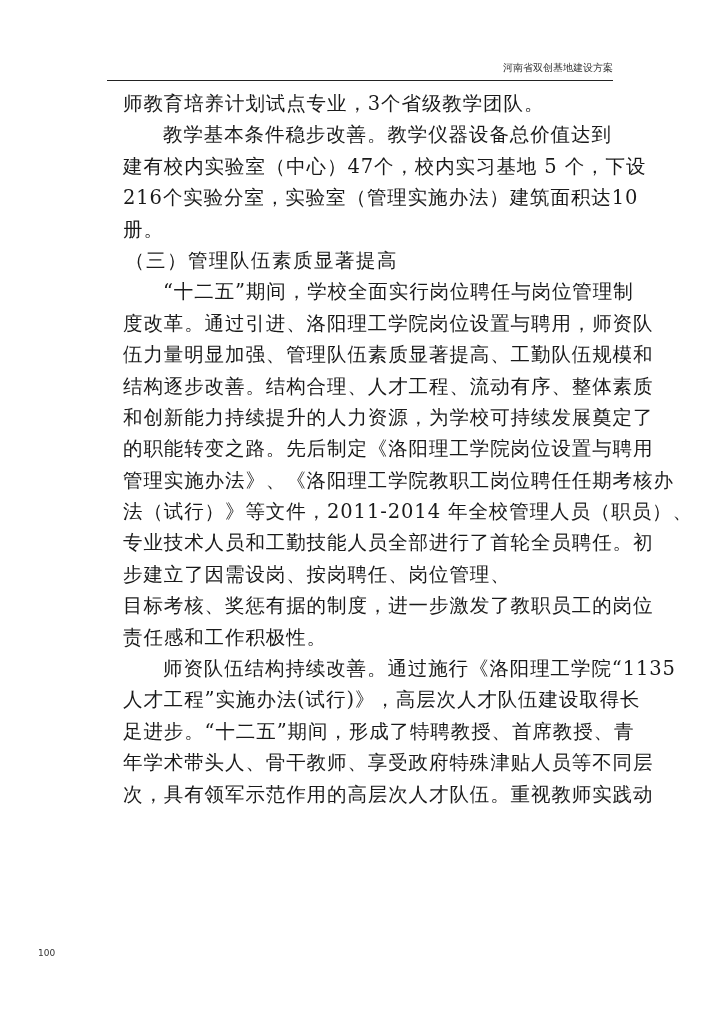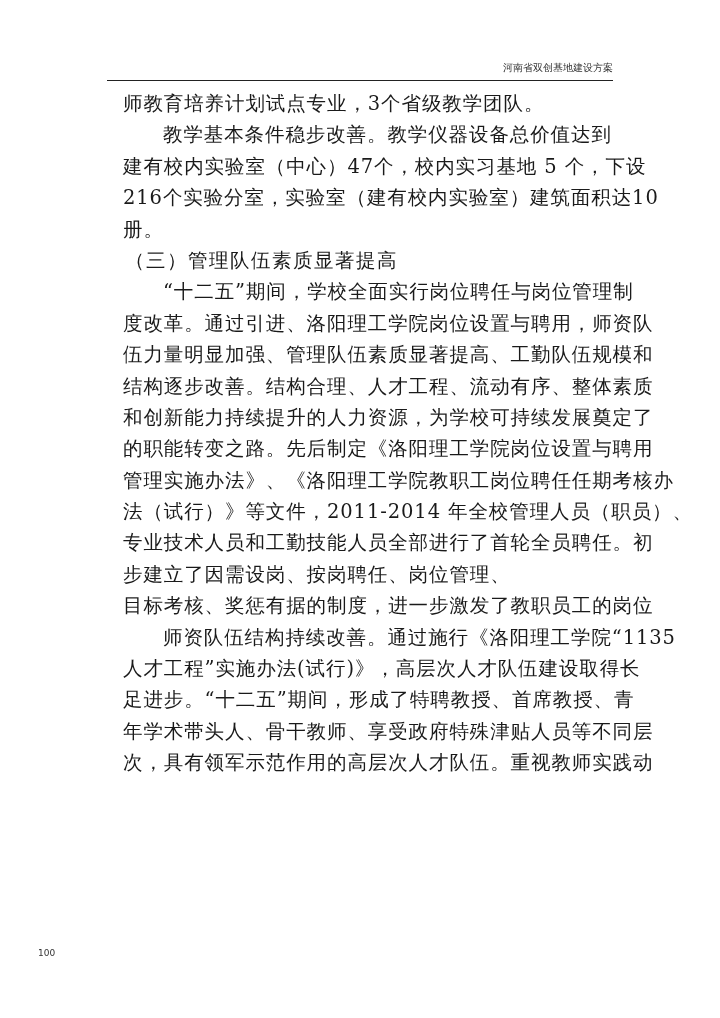--- a/index.html
+++ b/index.html
@@ -59,34 +59,35 @@
 <body>
 
 <div class="header">
   <span>河南省双创基地建设方案</span>
 </div>
 
 <div class="content">
   <div class="line">师教育培养计划试点专业，3个省级教学团队。</div>
   <div class="line indent">教学基本条件稳步改善。教学仪器设备总价值达到</div>
   <div class="line">建有校内实验室（中心）47个，校内实习基地 5 个，下设</div>
-  <div class="line">216个实验分室，实验室（建有校内实验室）建筑面积达10</div>
+  <div class="line">216个实验分室，实验室（管理实施办法）建筑面积达10</div>
   <div class="line">册。</div>
   <div class="line heading">（三）管理队伍素质显著提高</div>
   <div class="line indent">“十二五”期间，学校全面实行岗位聘任与岗位管理制</div>
   <div class="line">度改革。通过引进、洛阳理工学院岗位设置与聘用，师资队</div>
   <div class="line">伍力量明显加强、管理队伍素质显著提高、工勤队伍规模和</div>
   <div class="line">结构逐步改善。结构合理、人才工程、流动有序、整体素质</div>
   <div class="line">和创新能力持续提升的人力资源，为学校可持续发展奠定了</div>
   <div class="line">的职能转变之路。先后制定《洛阳理工学院岗位设置与聘用</div>
   <div class="line">管理实施办法》、《洛阳理工学院教职工岗位聘任任期考核办</div>
   <div class="line">法（试行）》等文件，2011-2014 年全校管理人员（职员）、</div>
   <div class="line">专业技术人员和工勤技能人员全部进行了首轮全员聘任。初</div>
   <div class="line">步建立了因需设岗、按岗聘任、岗位管理、</div>
   <div class="line">目标考核、奖惩有据的制度，进一步激发了教职员工的岗位</div>
+  <div class="line">责任感和工作积极性。</div>
   <div class="line indent">师资队伍结构持续改善。通过施行《洛阳理工学院“1135</div>
   <div class="line">人才工程”实施办法(试行)》，高层次人才队伍建设取得长</div>
   <div class="line">足进步。“十二五”期间，形成了特聘教授、首席教授、青</div>
   <div class="line">年学术带头人、骨干教师、享受政府特殊津贴人员等不同层</div>
   <div class="line">次，具有领军示范作用的高层次人才队伍。重视教师实践动</div>
 </div>
 
 <div class="footer">100</div>
 
 </body></html>

